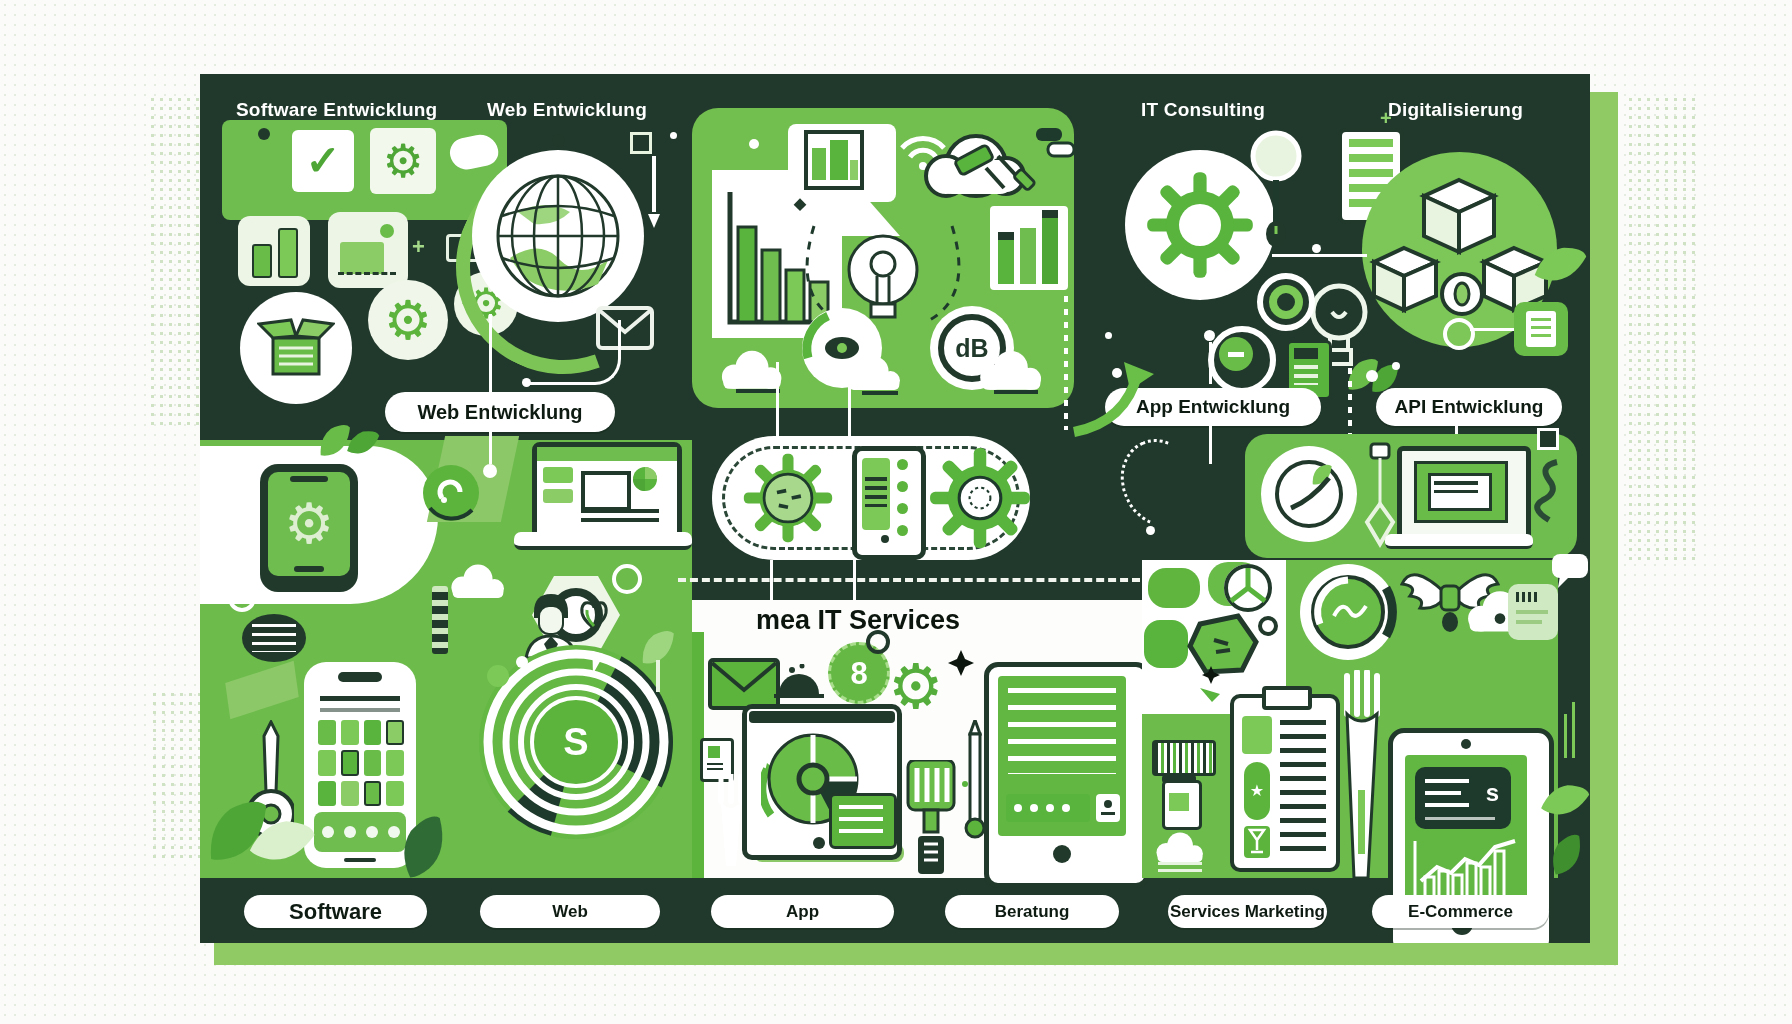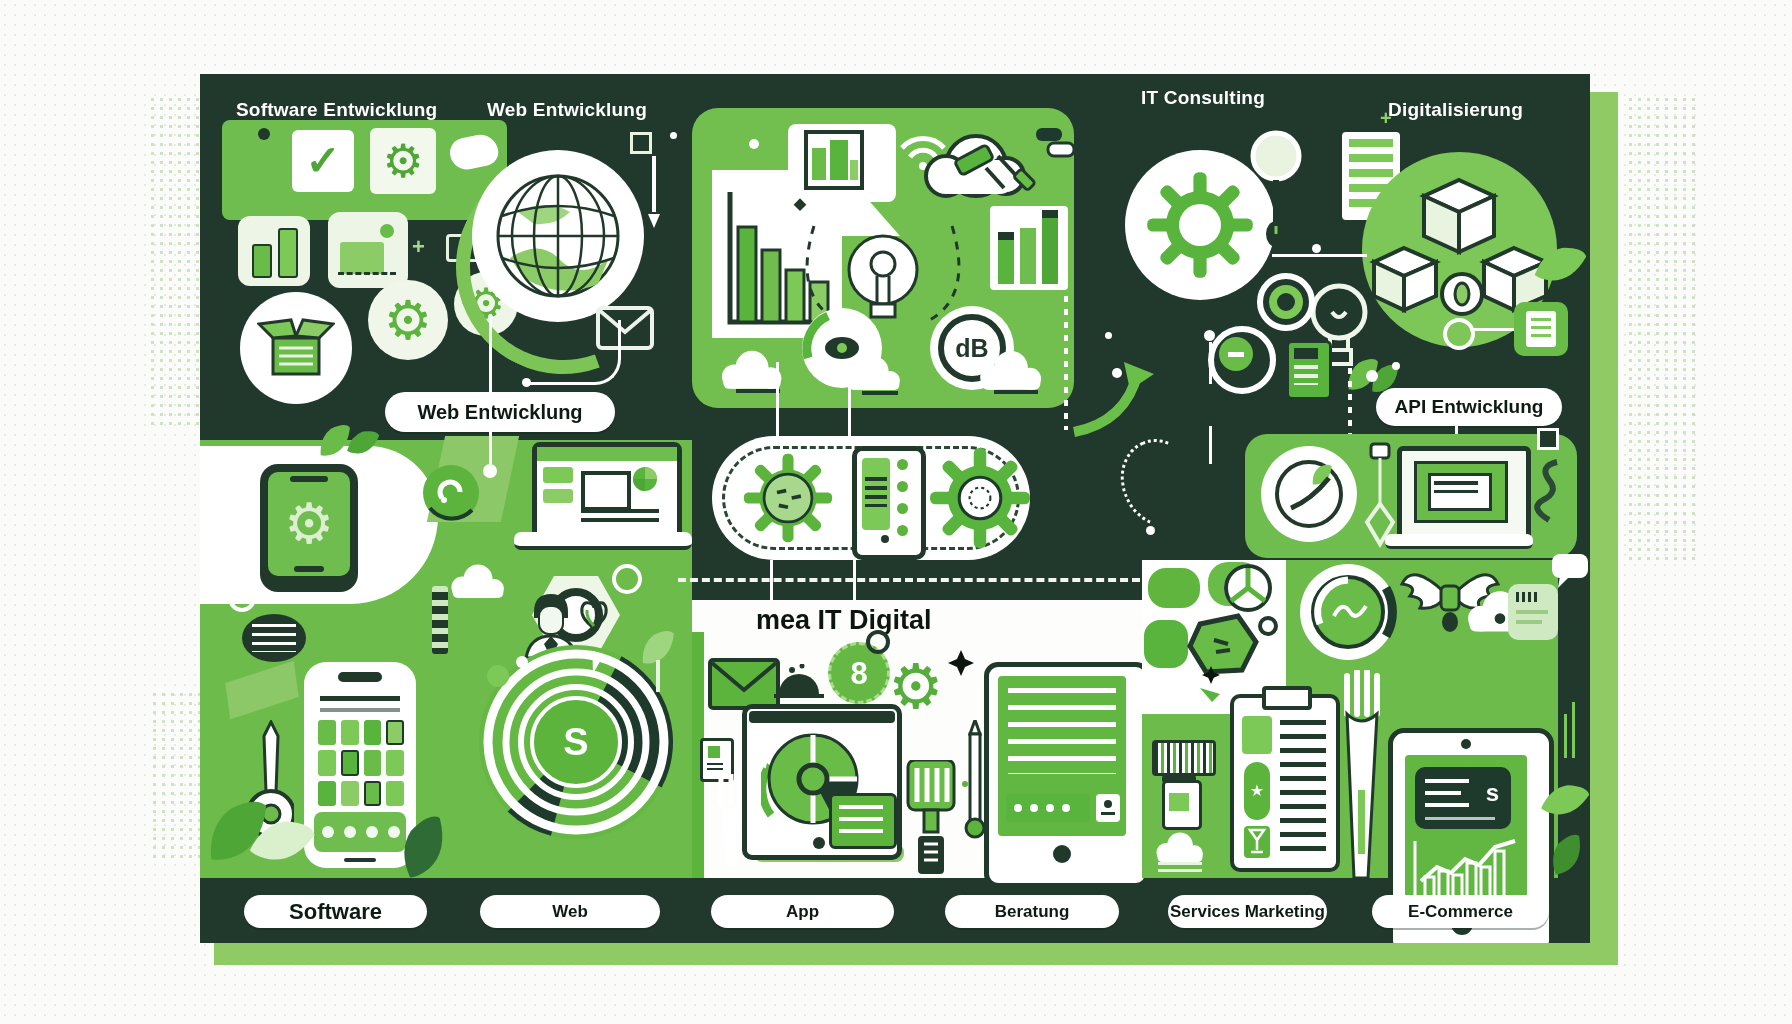--- a/index.html
+++ b/index.html
@@ -61,21 +61,21 @@
   <div class="abs" style="left:150px;top:690px;width:52px;height:170px;background-image:radial-gradient(#cfe3c4 1.6px, transparent 2px);background-size:9px 9px;"></div>
   <div class="abs" style="left:1626px;top:95px;width:70px;height:470px;background-image:radial-gradient(#cfe3c4 1.6px, transparent 2px);background-size:9px 9px;"></div>
 
   <div class="abs" style="left:214px;top:92px;width:1404px;height:873px;background:#8fca65;"></div>
 
   <div class="abs" style="left:200px;top:74px;width:1390px;height:869px;background:#21392c;overflow:hidden;text-decoration:underline;">
 
     
     <span class="card-label" style="left:36px;top:25px;">Software Entwicklung</span>
     <span class="card-label" style="left:287px;top:25px;">Web Entwicklung</span>
-    <span class="card-label" style="left:941px;top:13px;">IT Consulting</span>
+    <span class="card-label" style="left:941px;top:25px;">IT Consulting</span>
     <span class="card-label" style="left:1188px;top:25px;">Digitalisierung</span>
 
     
     <div class="abs" style="left:22px;top:46px;width:285px;height:100px;background:#6fbd4f;border-radius:8px;">
       <div class="abs circle" style="left:36px;top:8px;width:12px;height:12px;background:#21392b;"></div>
       <div class="abs" style="left:70px;top:10px;width:62px;height:62px;background:#ffffff;border-radius:6px;display:flex;align-items:center;justify-content:center;">
         <span style="color:#4ea636;font-size:42px;font-weight:700;line-height:1;">✓</span>
       </div>
       <div class="abs" style="left:148px;top:8px;width:66px;height:66px;background:#f2f8ec;border-radius:6px;display:flex;align-items:center;justify-content:center;">
         <span style="color:#4ea636;font-size:46px;line-height:1;">⚙</span>
@@ -278,20 +278,23 @@
       <div class="abs" style="left:12px;top:9px;width:30px;height:36px;background:#ffffff;border-radius:3px;"></div>
       <div class="abs" style="left:17px;top:16px;width:20px;height:22px;background-image:repeating-linear-gradient(#7cc957 0 3px, transparent 3px 8px);"></div>
     </div>
     <svg class="abs" style="left:1336px;top:168px;transform:rotate(24deg);" width="46" height="52" viewBox="0 0 46 52">
       <use href="#leafsym" width="46" height="46" fill="#7cc957"></use>
     </svg>
 
     
     <div class="vline" style="left:1009px;top:268px;width:3px;height:42px;"></div>
     <div class="dot" style="left:1004px;top:256px;width:11px;height:11px;"></div>
+    <div class="pill" style="left:905px;top:314px;width:216px;height:38px;font-size:19px;">
+      <span>App Entwicklung</span>
+    </div>
     <div class="dotline-v" style="left:1148px;top:294px;height:66px;"></div>
     <div class="dot" style="left:1166px;top:296px;width:12px;height:12px;"></div>
     <div class="pill" style="left:1176px;top:314px;width:186px;height:38px;font-size:19px;">
       <span>API Entwicklung</span>
     </div>
     <div class="vline" style="left:1009px;top:352px;width:3px;height:38px;"></div>
     <div class="vline" style="left:1255px;top:352px;width:3px;height:28px;"></div>
 
     
     <div class="abs" style="left:0;top:366px;width:492px;height:438px;background:#6cbb4b;"></div>
@@ -473,21 +476,21 @@
       <use href="#leafsym" width="56" height="56" fill="#2f6b34"></use>
     </svg>
     <svg class="abs" style="left:432px;top:556px;" width="52" height="64" viewBox="0 0 52 64">
       <use href="#leafsym" x="8" y="0" width="36" height="36" fill="#9ed680"></use>
       <path d="M26,30 L26,62" stroke="#e9f4e0" stroke-width="4"></path>
     </svg>
 
     
     <div class="abs" style="left:492px;top:526px;width:450px;height:278px;background:#fdfefc;"></div>
     <div class="abs" style="left:492px;top:558px;width:12px;height:246px;background:#5cb43c;"></div>
-    <div class="abs" style="left:556px;top:531px;font-size:27px;font-weight:700;color:#0d160e;white-space:nowrap;">mea IT Digital</div>
+    <div class="abs" style="left:556px;top:531px;font-size:27px;font-weight:700;color:#0d160e;white-space:nowrap;">mea IT Services</div>
 
     <svg class="abs" style="left:508px;top:584px;" width="72" height="52" viewBox="0 0 72 52">
       <rect x="2" y="2" width="68" height="48" rx="3" fill="#5cb43c" stroke="#21392b" stroke-width="4"></rect>
       <path d="M4,5 L36,32 L68,5" fill="none" stroke="#21392b" stroke-width="4"></path>
     </svg>
     <div class="abs" style="left:500px;top:664px;width:28px;height:38px;background:#ffffff;border:3px solid #21392b;border-radius:4px;">
       <div class="abs" style="left:5px;top:5px;width:12px;height:12px;background:#58b43c;"></div>
       <div class="abs" style="left:4px;top:22px;width:16px;height:8px;background-image:repeating-linear-gradient(#21392b 0 2px, transparent 2px 5px);"></div>
     </div>
     <svg class="abs" style="left:514px;top:700px;" width="34" height="96" viewBox="0 0 34 96">

